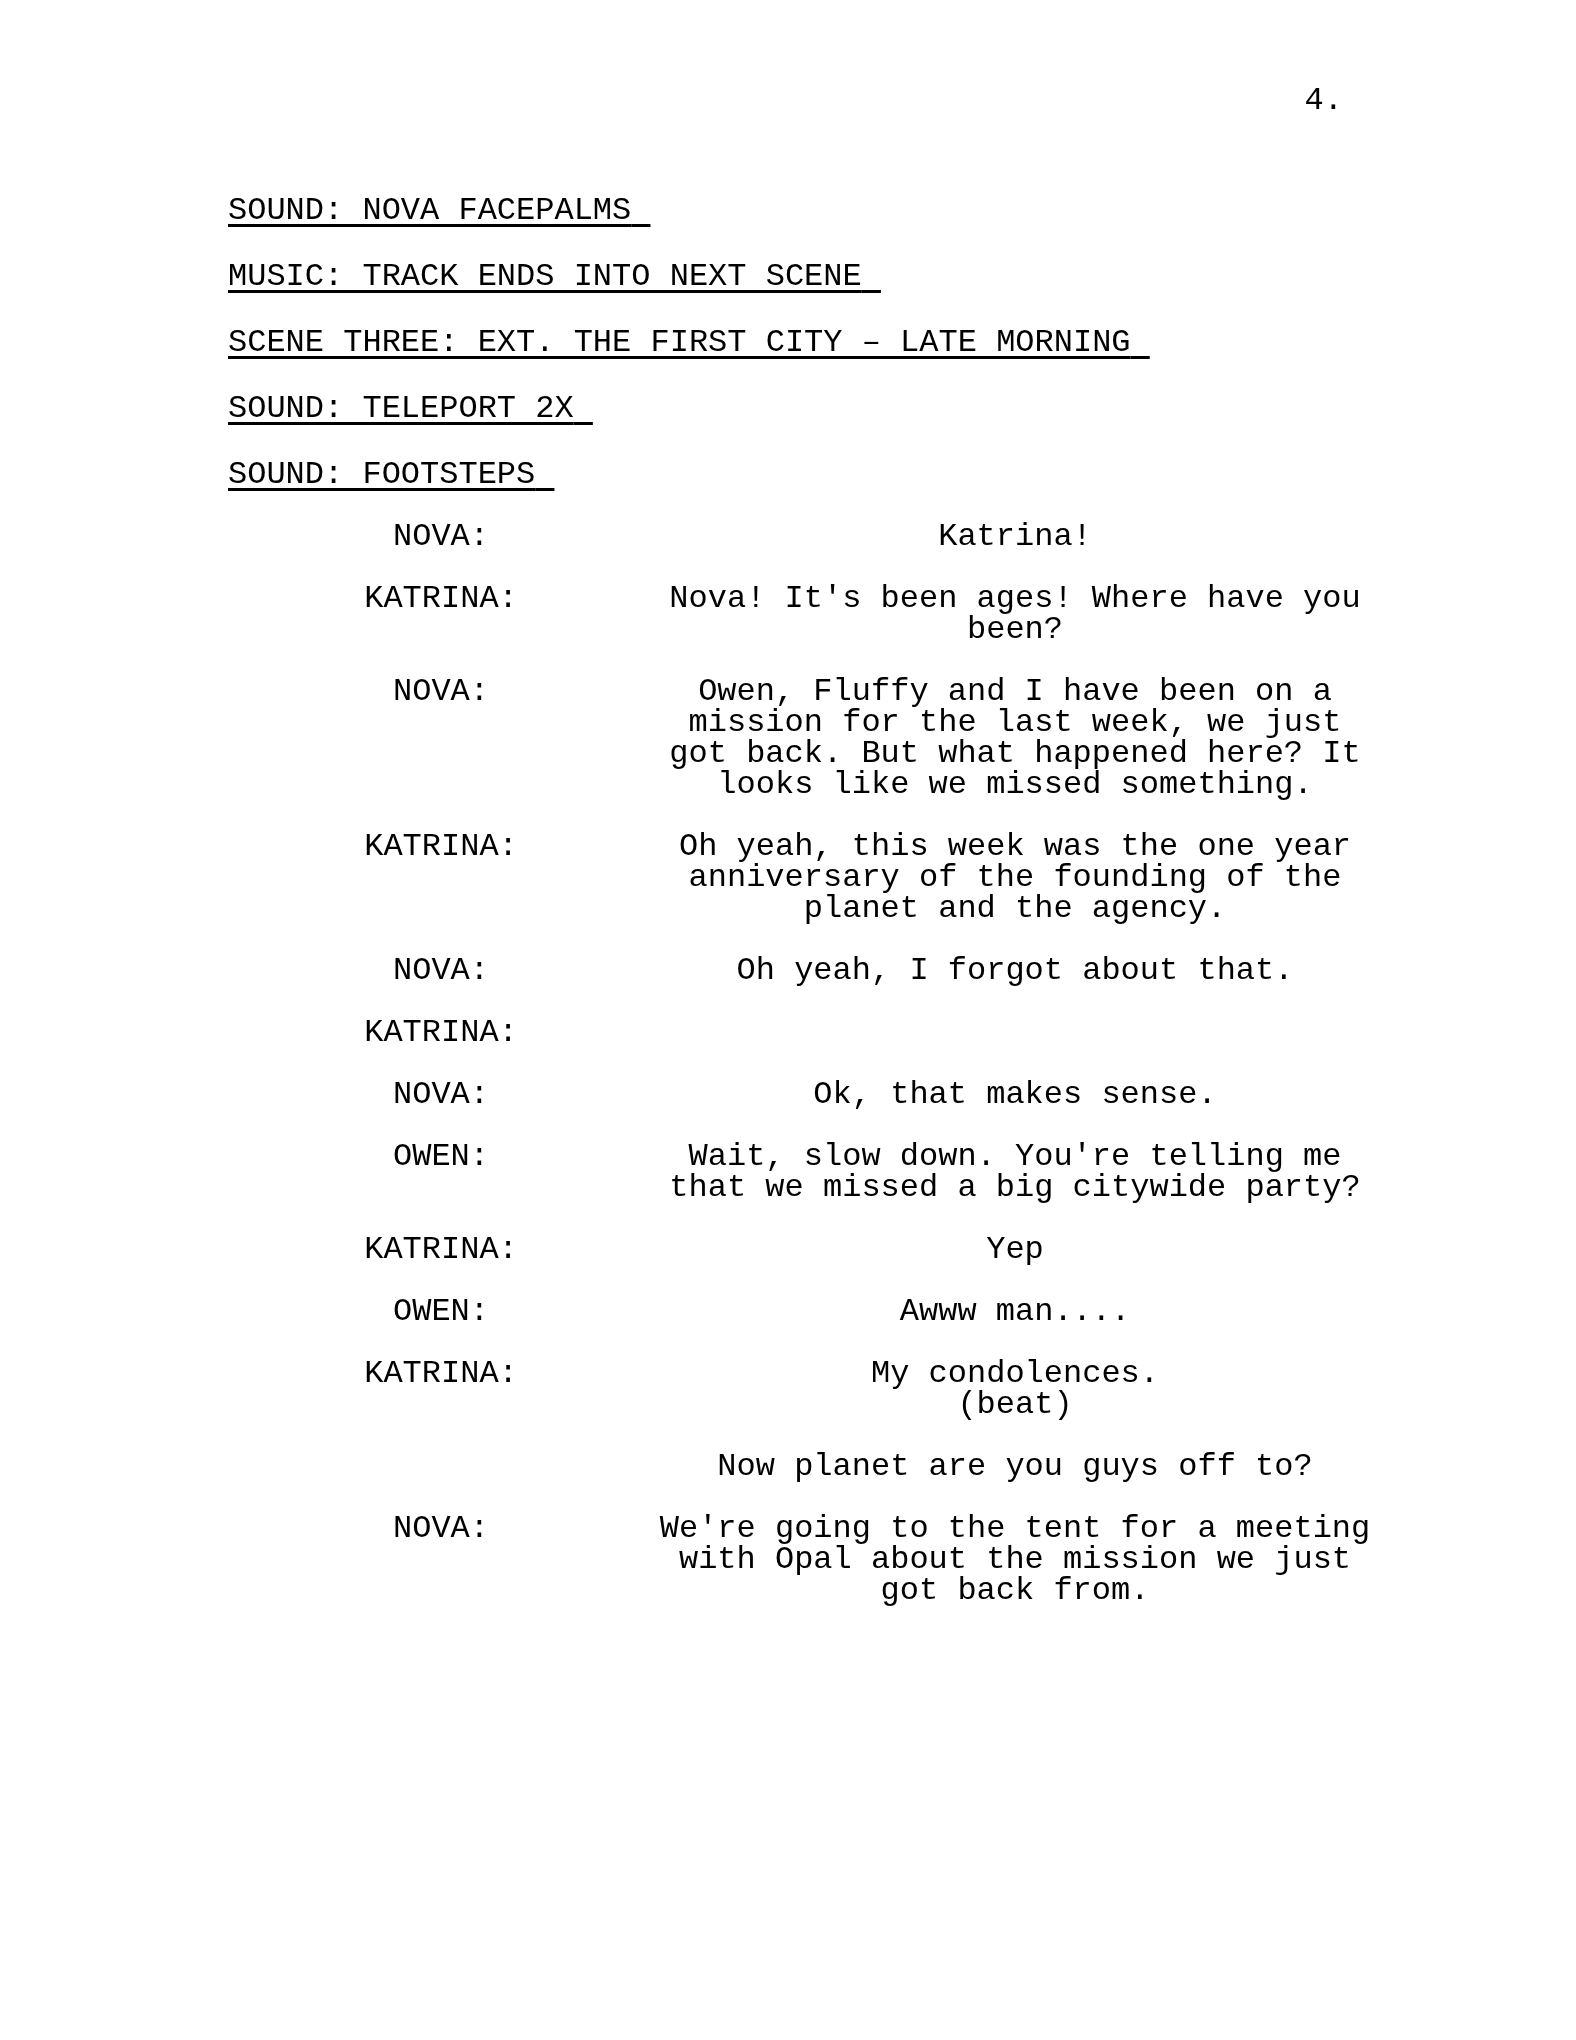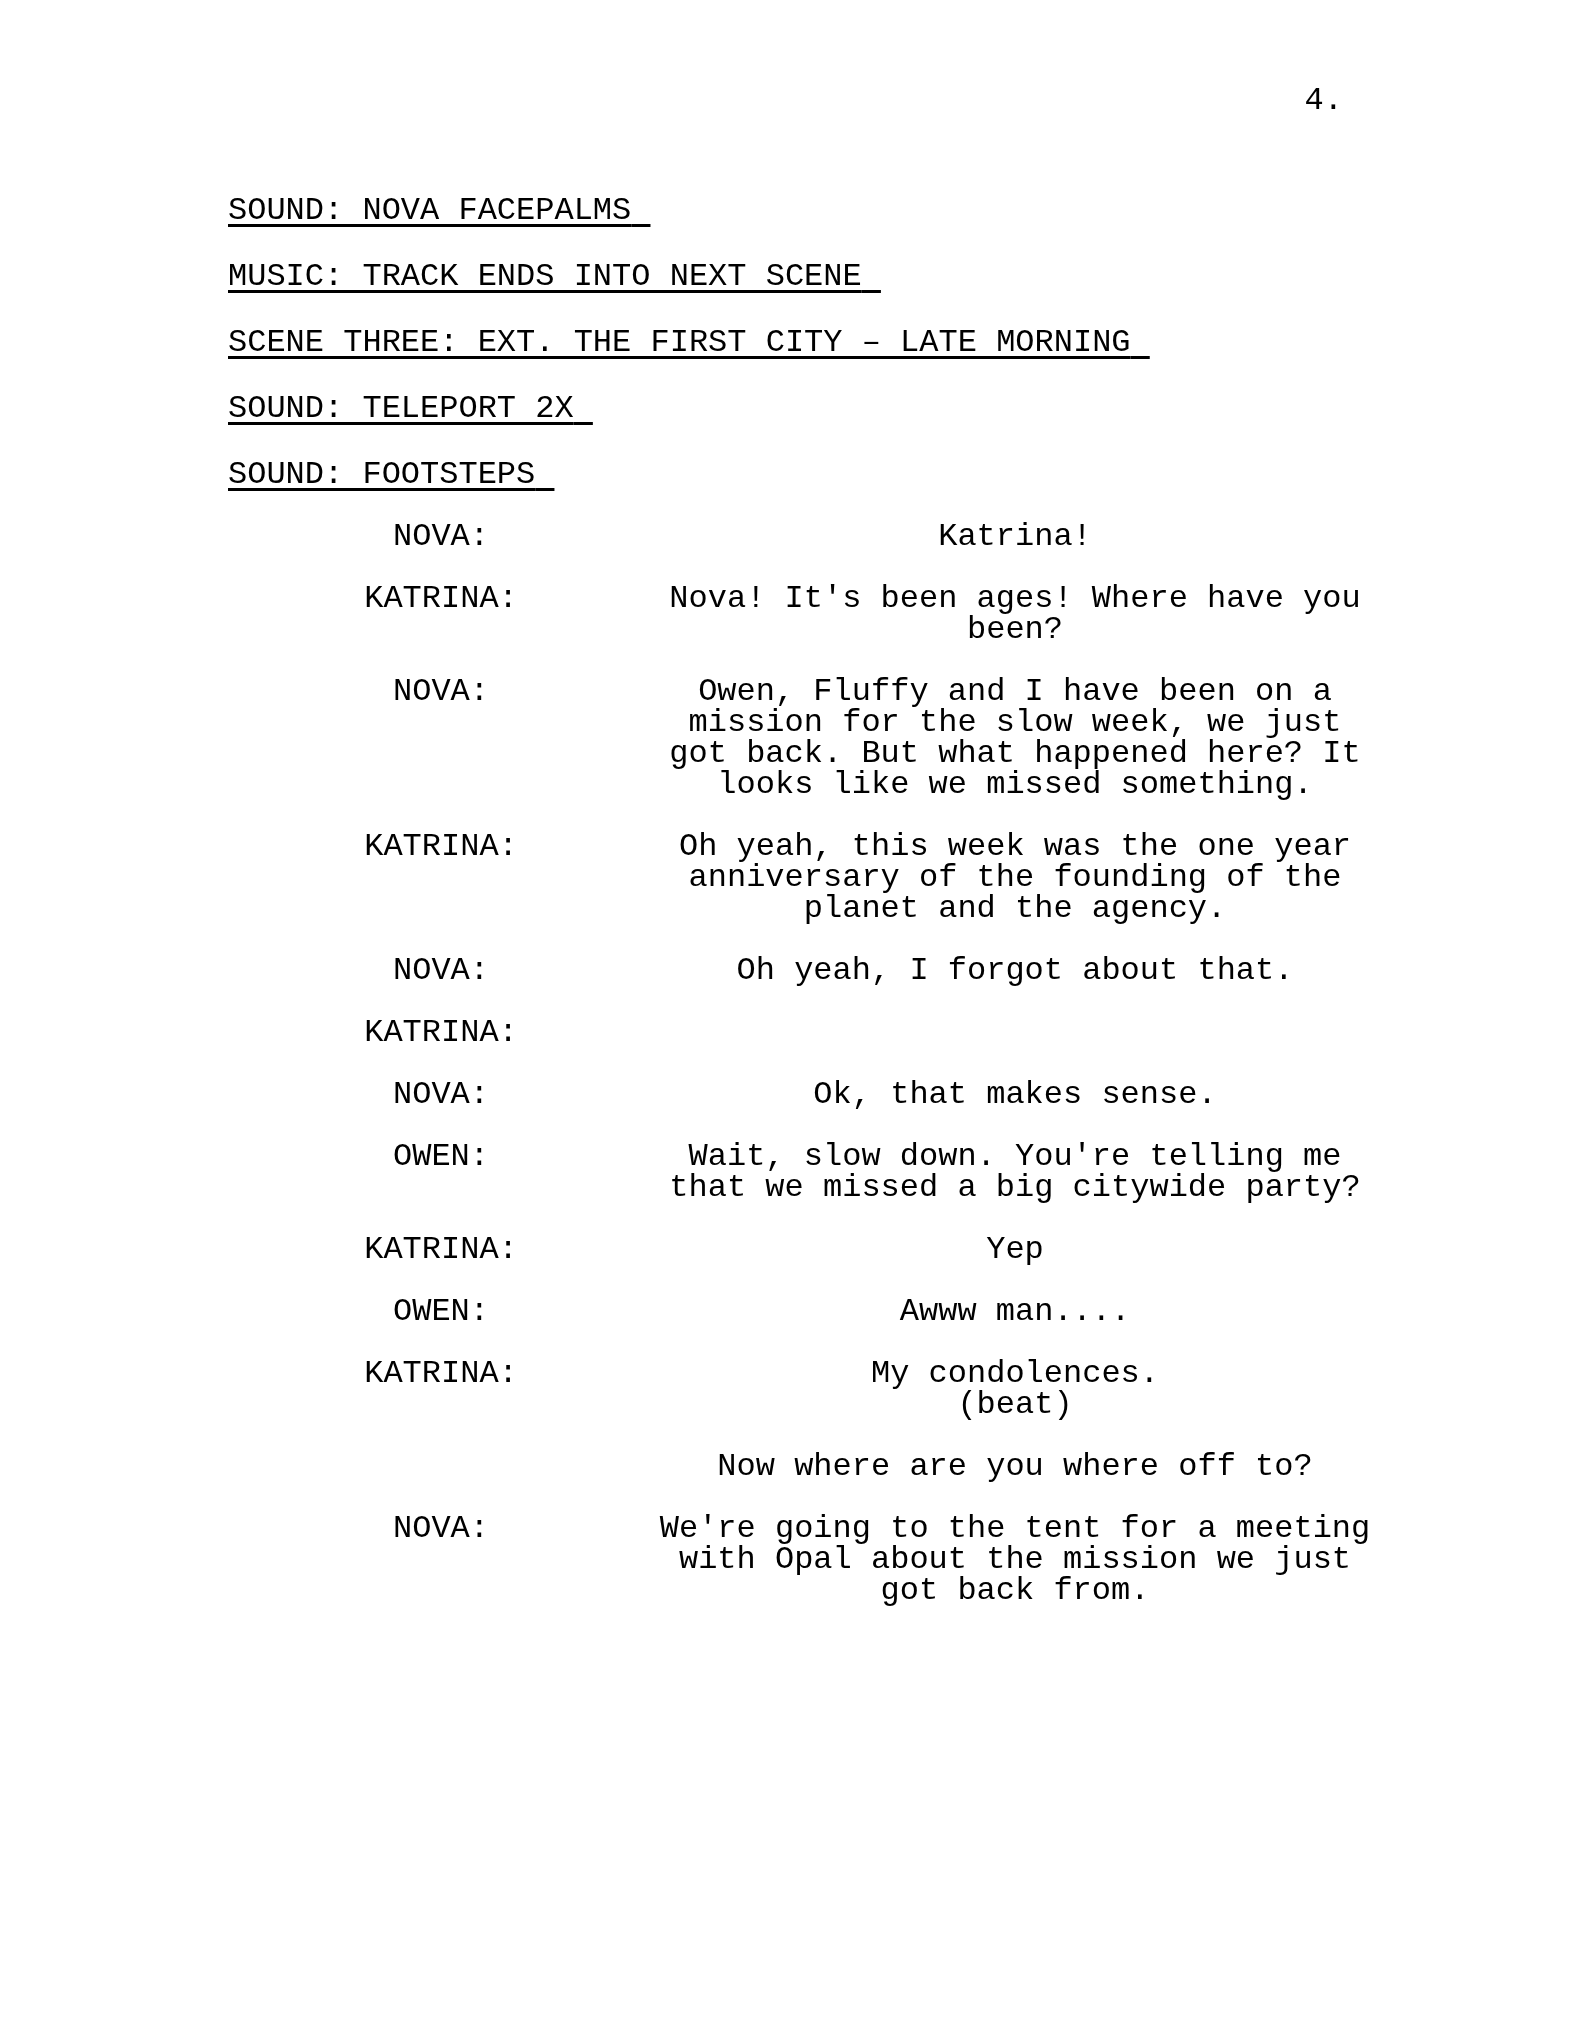--- a/index.html
+++ b/index.html
@@ -82,21 +82,21 @@
 
   <div class="drow">
     <div class="speaker">KATRINA:</div>
     <div class="dtext">Nova! It's been ages! Where have you
 been?</div>
   </div>
 
   <div class="drow">
     <div class="speaker">NOVA:</div>
     <div class="dtext">Owen, Fluffy and I have been on a
-mission for the slow week, we just
+mission for the last week, we just
 got back. But what happened here? It
 looks like we missed something.</div>
   </div>
 
   <div class="drow">
     <div class="speaker">KATRINA:</div>
     <div class="dtext">Oh yeah, this week was the one year
 anniversary of the founding of the
 planet and the agency.</div>
   </div>
@@ -132,21 +132,21 @@
   </div>
 
   <div class="drow">
     <div class="speaker">KATRINA:</div>
     <div class="dtext">My condolences.
 (beat)</div>
   </div>
 
   <div class="drow">
     <div class="speaker"></div>
-    <div class="dtext">Now where are you where off to?</div>
+    <div class="dtext">Now planet are you guys off to?</div>
   </div>
 
   <div class="drow">
     <div class="speaker">NOVA:</div>
     <div class="dtext">We're going to the tent for a meeting
 with Opal about the mission we just
 got back from.</div>
   </div>
 
 </div>

